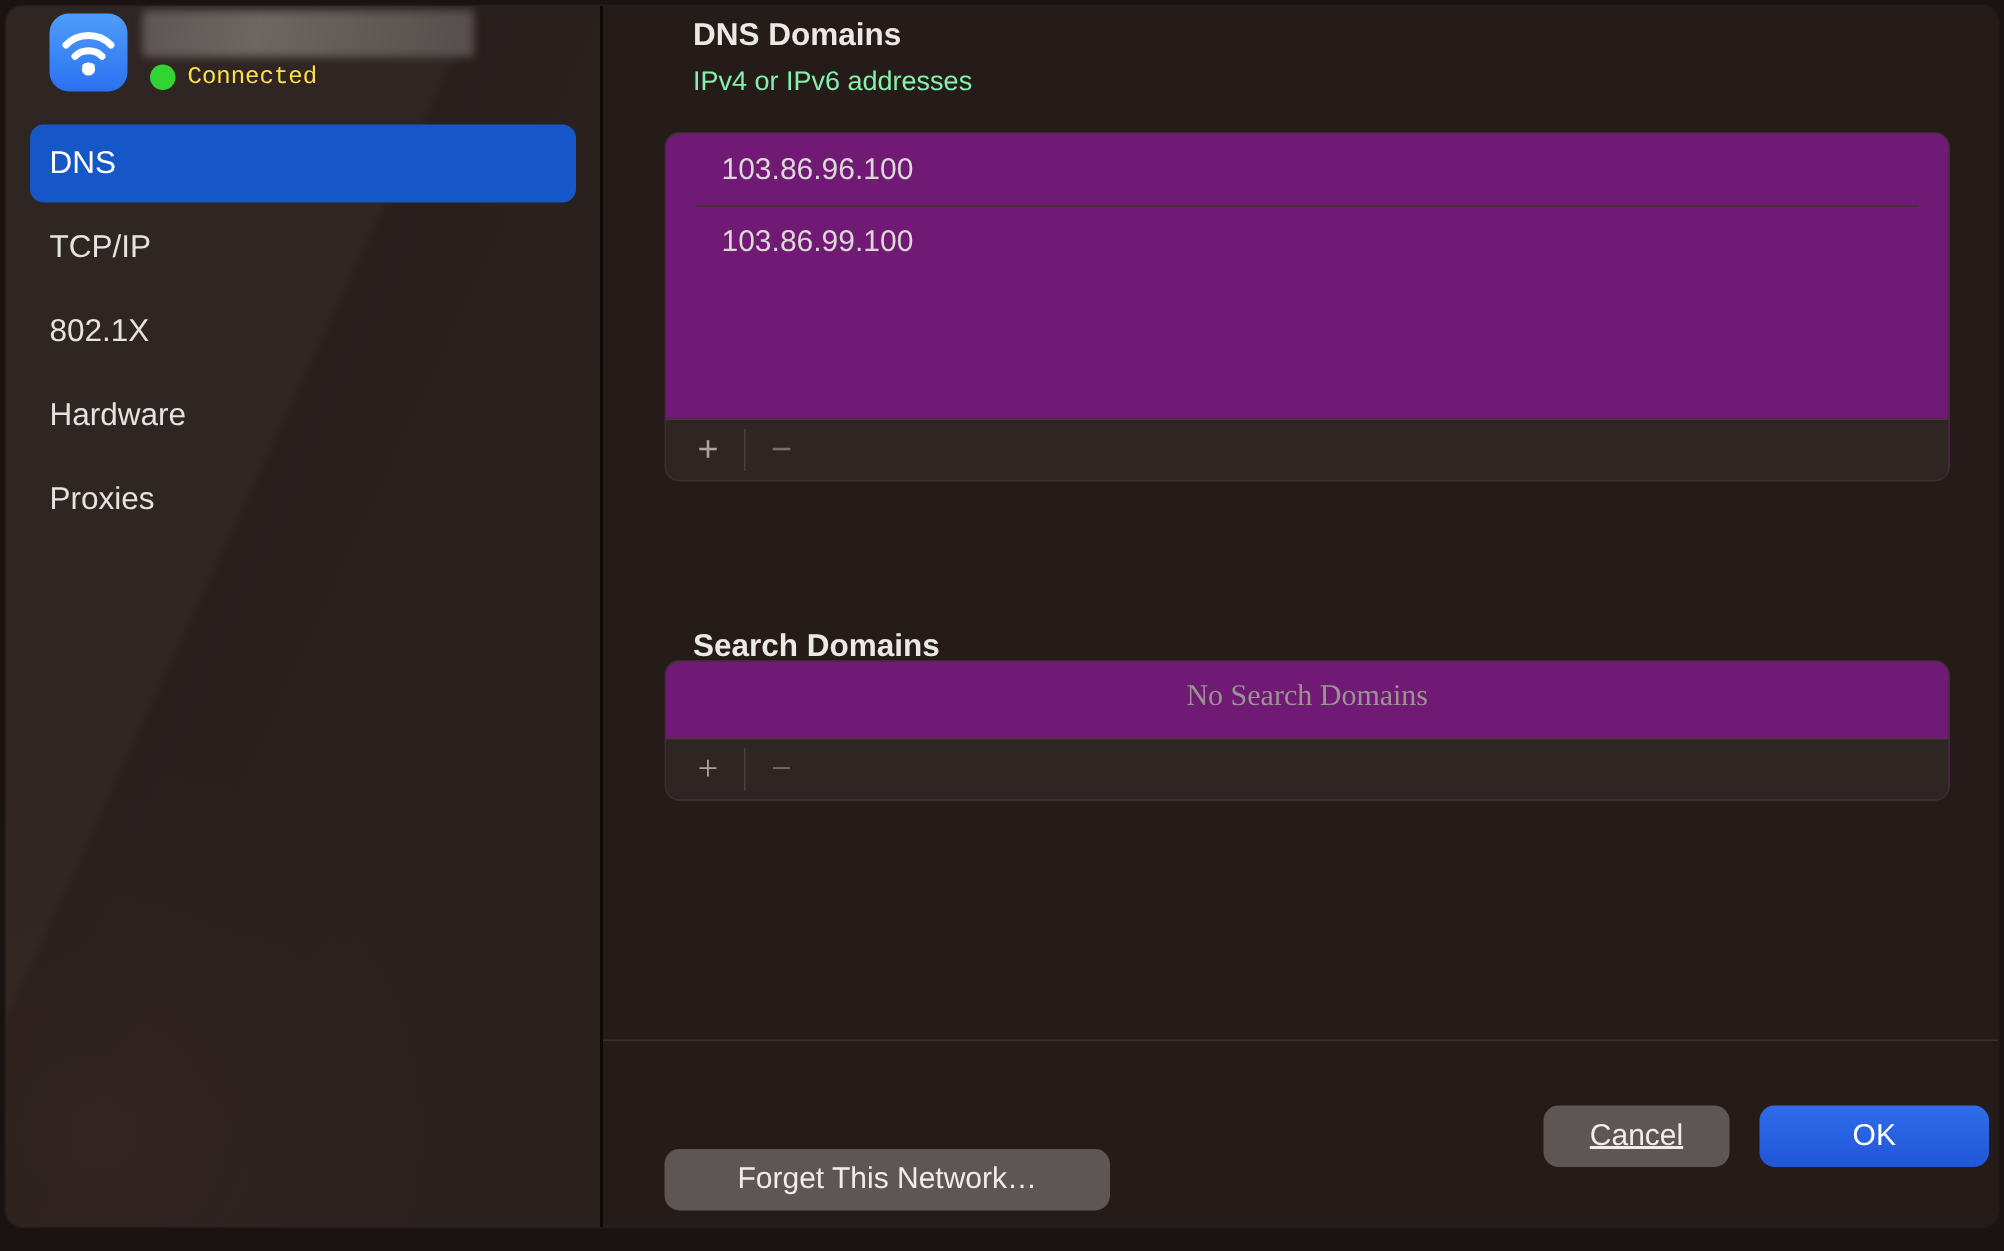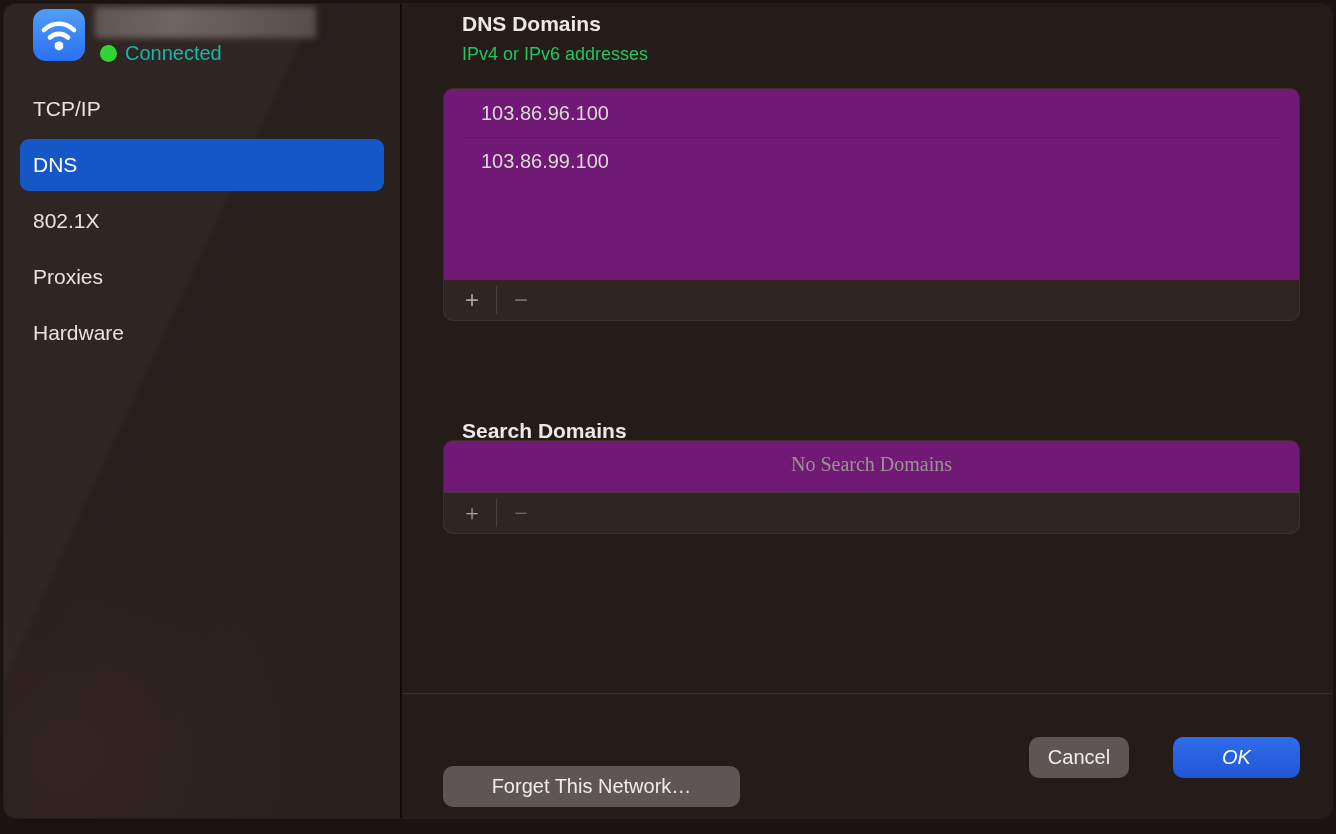--- a/index.html
+++ b/index.html
@@ -53,21 +53,21 @@
   }
   .status-row {
     position: absolute; left: 96px; top: 38px;
     display: flex; align-items: center; gap: 8px;
   }
   .status-dot {
     width: 17px; height: 17px; border-radius: 50%;
     background: var(--green, #32d434);
     flex: none;
   }
-  .status-text { font-size: 20px; color: #14b8a6; }
+  .status-text { font-size: 16px; color: #fde047; font-family: Liberation Mono, monospace; }
   .nav {
     position: absolute; left: 0; top: 77px; width: 100%;
   }
   .nav-item {
     height: 56px;
     margin: 0 16px 0 16px;
     display: flex; align-items: center;
     padding-left: 13px;
     font-size: 21px;
     color: #e6e2e0;
@@ -85,21 +85,21 @@
     position: relative;
     flex: 1; height: 100%;
     background: #251c1a;
   }
   .section-title {
     position: absolute; left: 60px;
     font-size: 21px; font-weight: bold; color: #ece8e6;
   }
   .section-sub {
     position: absolute; left: 60px; top: 40px;
-    font-size: 18px; color: #22c55e;
+    font-size: 18px; color: #86efac;
   }
   .listbox {
     position: absolute; left: 41px;
     width: 857px;
     background: #701a75;
     border: 1px solid #3a302d;
     border-radius: 10px;
     overflow: hidden;
   }
   .dns-box { top: 84px; height: 233px; }
@@ -152,26 +152,25 @@
   .btn {
     position: absolute; top: 733px;
     height: 41px;
     border: none; border-radius: 10px;
     font-size: 20px; font-family: inherit;
     color: #f0ecea;
     background: #5d5654;
     display: flex; align-items: center; justify-content: center;
   }
   .btn-forget { left: 41px; width: 297px; margin-top: 29px; }
-  .btn-cancel { left: 627px; width: 100px; }
+  .btn-cancel { left: 627px; width: 124px; text-decoration: underline; }
   .btn-ok {
-    left: 771px; width: 127px;
+    left: 771px; width: 153px;
     background: linear-gradient(180deg, #2f6ce9 0%, #2056d8 100%);
     color: #ffffff;
-    font-style: italic;
   }
 </style>
 </head>
 <body>
 
 <div class="sheet">
 
   <div class="sidebar">
     <div class="wifi-icon">
       <svg width="38" height="34" viewBox="0 0 38 34">
@@ -181,39 +180,39 @@
         <path d="M14.5 25.5 L19 29.5 L23.5 25.5 A 7 7 0 0 0 14.5 25.5 Z" fill="#ffffff"></path>
       </svg>
     </div>
     <div class="redacted-name"></div>
     <div class="status-row">
       <span class="status-dot"></span>
       <span class="status-text">Connected</span>
     </div>
     <div class="nav">
 
-        <div class="nav-item">
-          <span>TCP/IP</span>
-        </div>
-
         <div class="nav-item selected">
           <span>DNS</span>
         </div>
 
+        <div class="nav-item">
+          <span>TCP/IP</span>
+        </div>
+
 
         <div class="nav-item">
           <span>802.1X</span>
         </div>
 
         <div class="nav-item">
+          <span>Hardware</span>
+        </div>
+
+        <div class="nav-item">
           <span>Proxies</span>
-        </div>
-
-        <div class="nav-item">
-          <span>Hardware</span>
         </div>
       </div>
   </div>
 
   <div class="side-sep"></div>
 
   <div class="main">
 
     <div class="section-title" style="top:8px">DNS Domains</div>
     <div class="section-sub">IPv4 or IPv6 addresses</div>

